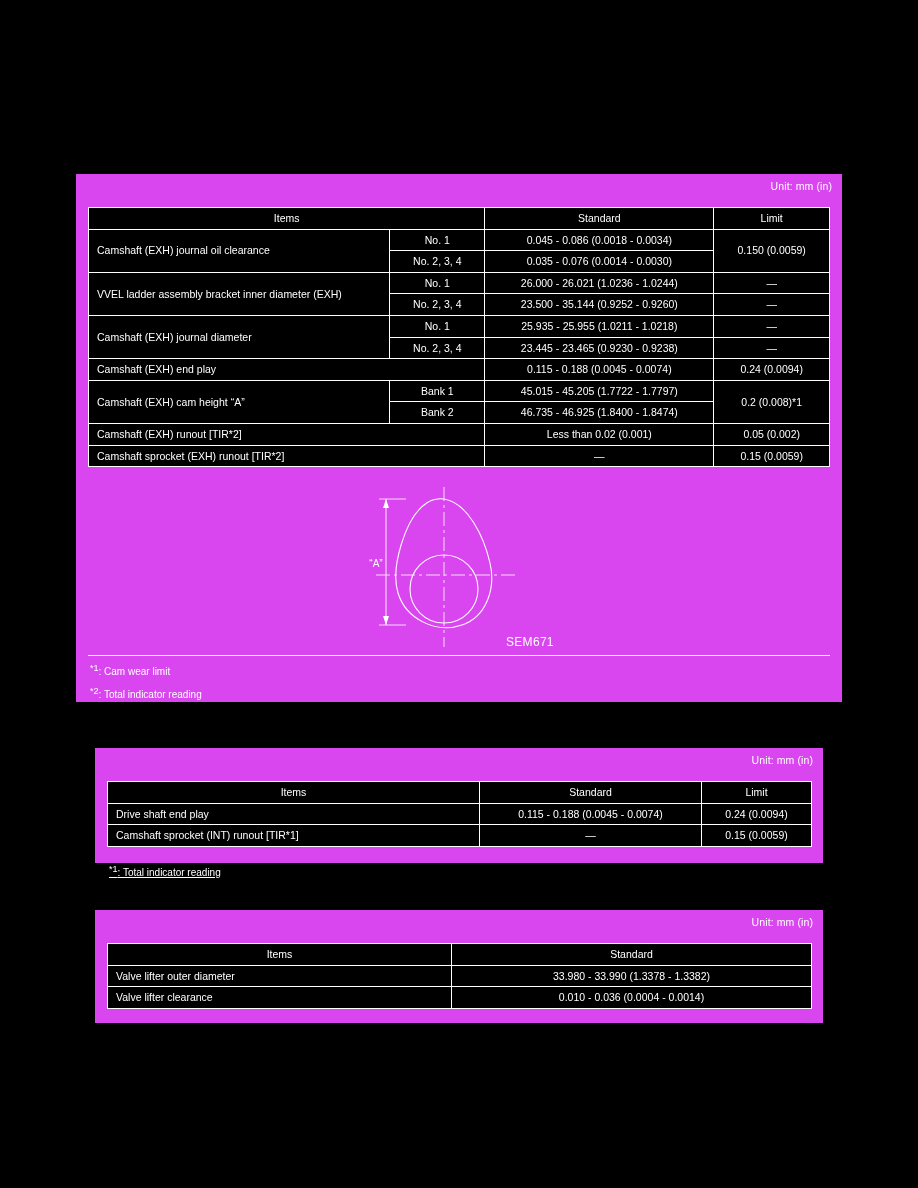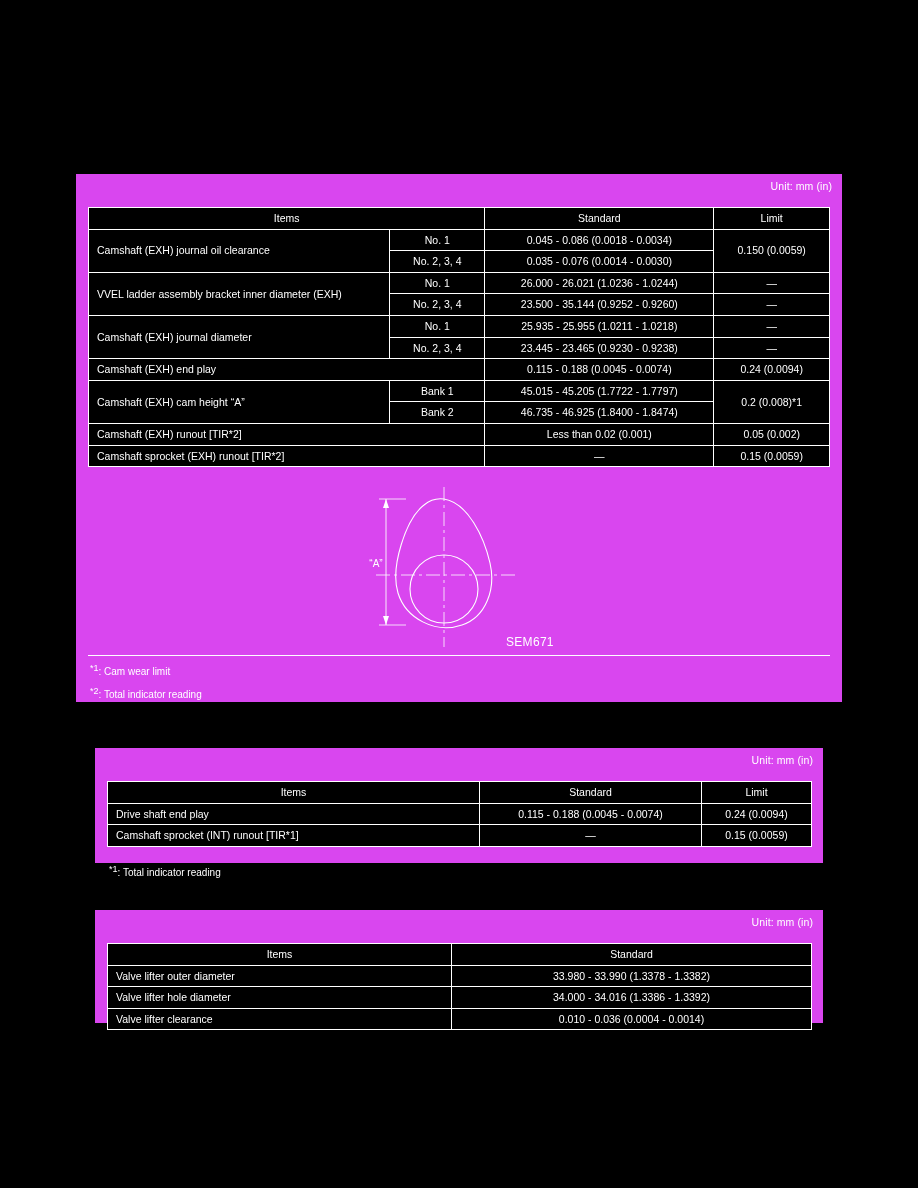--- a/index.html
+++ b/index.html
@@ -117,20 +117,21 @@
   }
   .fn-mark {
     font-size: 9px;
     vertical-align: super;
   }
 
   .footnote-inline {
     font-size: 10px;
     color: #ffffff;
     padding: 5px 0 0 14px;
+    text-decoration: underline;
   }
 </style>
 </head>
 <body>
 
 <div class="block" id="block1">
 
   <div class="unit-line">Unit: mm (in)</div>
 
   <table class="spec" id="tbl1">
@@ -299,22 +300,18 @@
         <th>Items</th>
         <th>Standard</th>
       </tr>
     </thead>
     <tbody>
       <tr>
         <td class="left">Valve lifter outer diameter</td>
         <td>33.980 - 33.990 (1.3378 - 1.3382)</td>
       </tr>
       <tr>
-        <td class="left">Valve lifter hole diameter</td>
-        <td>34.000 - 34.016 (1.3386 - 1.3392)</td>
-      </tr>
-      <tr>
         <td class="left">Valve lifter clearance</td>
         <td>0.010 - 0.036 (0.0004 - 0.0014)</td>
       </tr>
     </tbody>
   </table>
 </div>
 
 </body></html>

